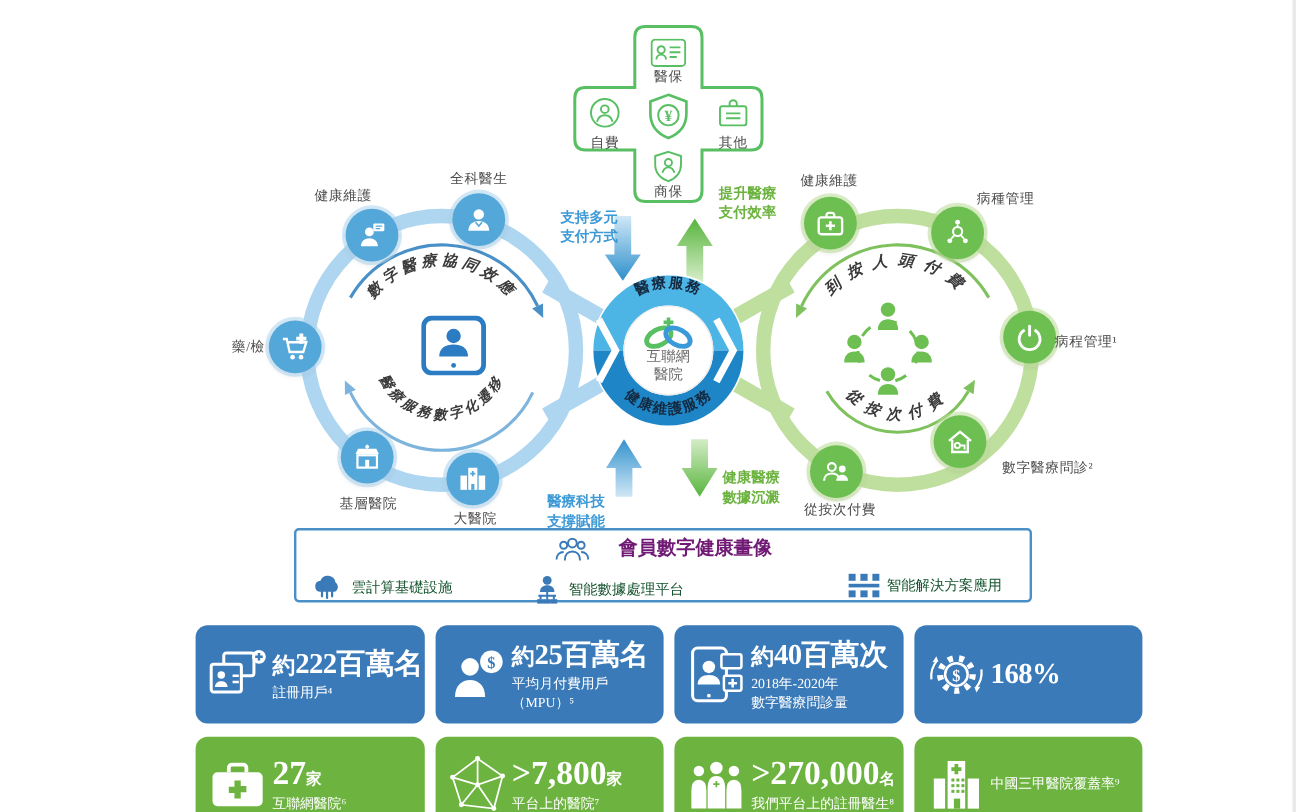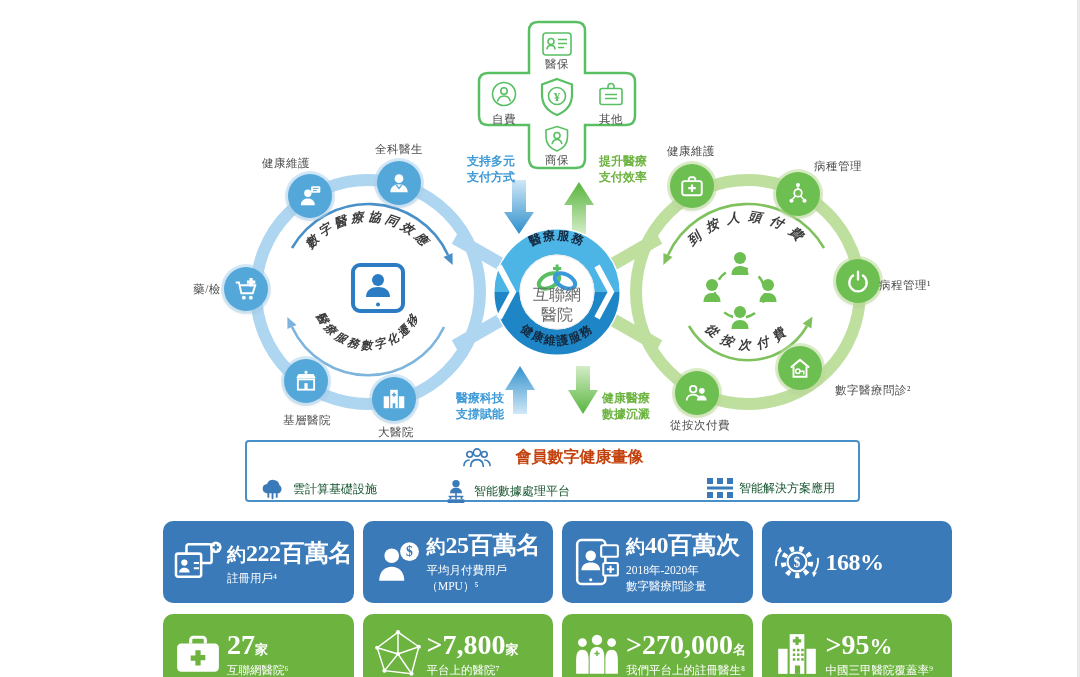--- a/index.html
+++ b/index.html
@@ -5,33 +5,33 @@
   html,body{margin:0;padding:0;background:#fff;}
   .stage{position:relative;width:1080px;height:677px;overflow:hidden;background:#fff;
          font-family:"Liberation Serif","DejaVu Serif",serif;}
   .abs{position:absolute;}
   
   .lbl{position:absolute;font-size:11.5px;color:#4c4c4c;white-space:nowrap;
        transform:translate(-50%,-50%);letter-spacing:.5px;}
   .note{position:absolute;font-family:"Liberation Sans","DejaVu Sans",sans-serif;
         font-weight:bold;font-size:12px;line-height:1.35;white-space:pre-line;
         transform:translate(-50%,0);text-align:center;}
-  .note.blue{color:#3e9ad6;} .note.green{color:#6cb33f;}
+  .note.blue{color:#3e9ad6;margin-top:20px;} .note.green{color:#6cb33f;}
   .node{position:absolute;width:44px;height:44px;border-radius:50%;
         display:flex;align-items:center;justify-content:center;transform:translate(-50%,-50%);}
   .node.blue{background:#54a7d9;box-shadow:0 0 0 3px rgba(174,214,241,.55),0 2px 5px rgba(0,0,0,.12);}
   .node.green{background:#6cbf50;box-shadow:0 0 0 3px rgba(191,223,159,.6),0 2px 5px rgba(0,0,0,.12);}
   .cicon{position:absolute;transform:translate(-50%,-50%);}
   .hub-txt{position:absolute;transform:translate(-50%,-50%);text-align:center;
-           font-size:16px;color:#6a6a6a;line-height:1.25;}
+           font-size:12px;color:#6a6a6a;line-height:1.25;}
   
   .bar{position:absolute;left:245px;top:440px;width:615px;height:62px;background:#fff;
        border:2px solid #4a90c8;border-radius:4px;box-sizing:border-box;}
   .bar-title{position:absolute;left:0;right:0;top:5px;display:flex;justify-content:center;
-             align-items:center;gap:24px;color:#c2410c;font-weight:bold;font-size:16px;
+             align-items:center;gap:24px;color:#701a75;font-weight:bold;font-size:16px;
              font-family:"Liberation Sans","DejaVu Sans",sans-serif;}
   .bar-item{position:absolute;top:36px;display:flex;align-items:center;gap:6px;
             color:#14532d;font-size:12px;}
   
   .cards{position:absolute;left:163px;top:521px;width:789px;display:grid;
          grid-template-columns:repeat(4,1fr);column-gap:9px;row-gap:11px;}
   .card{border-radius:10px;display:flex;align-items:center;color:#fff;overflow:hidden;}
   .card.blue{background:#3a7ab8;height:82px;}
   .card.green{background:#6db33f;height:80px;}
   .card .ic{flex:0 0 58px;display:flex;justify-content:center;margin-left:6px;}
@@ -486,21 +486,20 @@
               <rect x="22" y="21.5" width="2.4" height="2.4"></rect>
               <rect x="26" y="21.5" width="2.4" height="2.4"></rect>
           <rect x="18" y="26" width="2.4" height="2.4"></rect>
               <rect x="22" y="26" width="2.4" height="2.4"></rect>
               <rect x="26" y="26" width="2.4" height="2.4"></rect>
           <rect x="20" y="33" width="5" height="8"></rect>
         </g>
       </svg>
         </div>
       <div class="tx">
-        <div class="bigline"><span class="val2">&gt;95</span><span class="unit2 lg">%</span></div>
         <div class="desc">中國三甲醫院覆蓋率⁹</div>
       </div>
     </div>
 
   </div>
 
   <div class="edge"></div>
 </div>
 
 </body></html>

